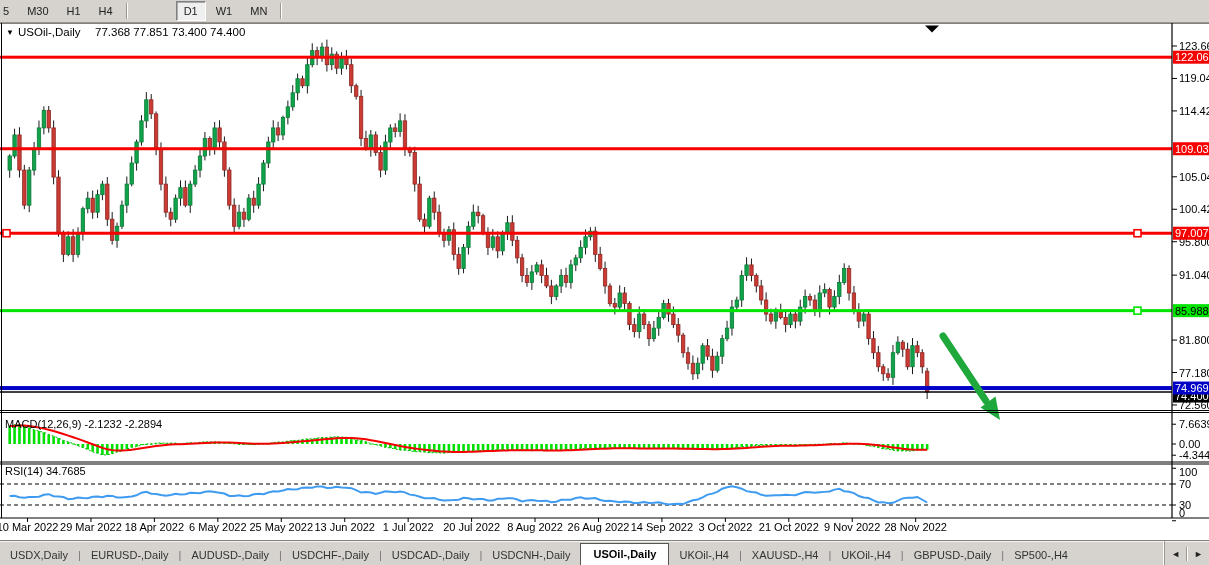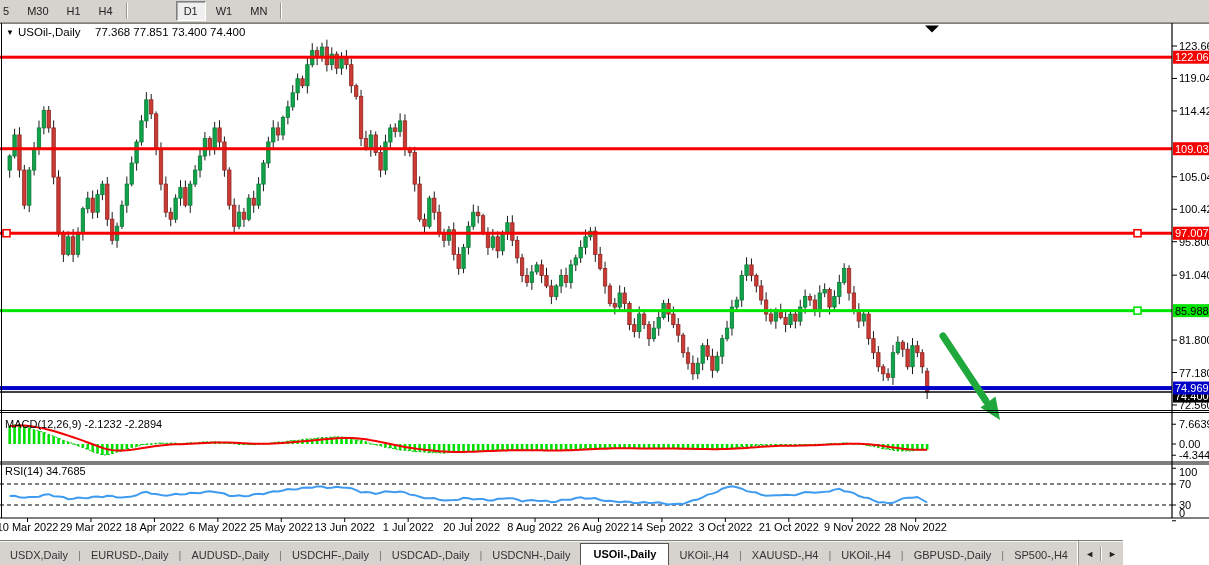--- a/index.html
+++ b/index.html
@@ -8,21 +8,21 @@
   
   .toolbar{position:absolute;left:0;top:0;width:1209px;height:22px;background:#d6d3ce;border-bottom:1px solid #9a968c;display:flex;align-items:center;}
   .tfbtn{font-size:11px;color:#222;padding:2px 7px;margin:0 1px;border:1px solid transparent;line-height:14px;cursor:default;}
   .tfbtn.first{padding-left:2px;margin-left:0;}
   .tfbtn.active{background:#efefef;border:1px solid #808080;border-right-color:#fff;border-bottom-color:#fff;box-shadow:inset 1px 1px 0 #aaa;margin-left:44px;}
   .tbsep{width:1px;height:16px;background:#9a968c;border-right:1px solid #fff;margin:0 4px;}
   
   .chartarea{position:absolute;left:0;top:23px;width:1209px;height:514px;background:#fff;}
   #chart-svg{position:absolute;left:0;top:0;}
   
-  .tabbar{position:absolute;left:0;top:540px;width:1123px;height:25px;background:#d6d3ce;border-top:1px solid #808080;box-shadow:inset 0 1px 0 #f4f2ef;display:flex;align-items:flex-end;}
+  .tabbar{position:absolute;left:0;top:540px;width:1209px;height:25px;background:#d6d3ce;border-top:1px solid #808080;box-shadow:inset 0 1px 0 #f4f2ef;display:flex;align-items:flex-end;}
   .tab{font-size:11px;color:#333;padding:4px 10px 5px 10px;white-space:nowrap;cursor:default;}
   .tab.active{background:#fff;border:1px solid #555;border-bottom:none;font-weight:bold;color:#000;padding:4px 12px 6px 12px;margin-bottom:0;}
   .tabsep{color:#777;font-size:11px;padding-bottom:5px;}
   .tabscroll{margin-left:auto;display:flex;align-items:center;height:100%;border-left:1px solid #9a968c;box-shadow:-1px 0 0 #fff;}
   .scrollbtn{font-size:9px;color:#222;padding:0 6px;cursor:default;}
   .scrolldiv{width:1px;height:14px;background:#9a968c;border-right:1px solid #fff;}
 </style>
 </head>
 <body>
 

